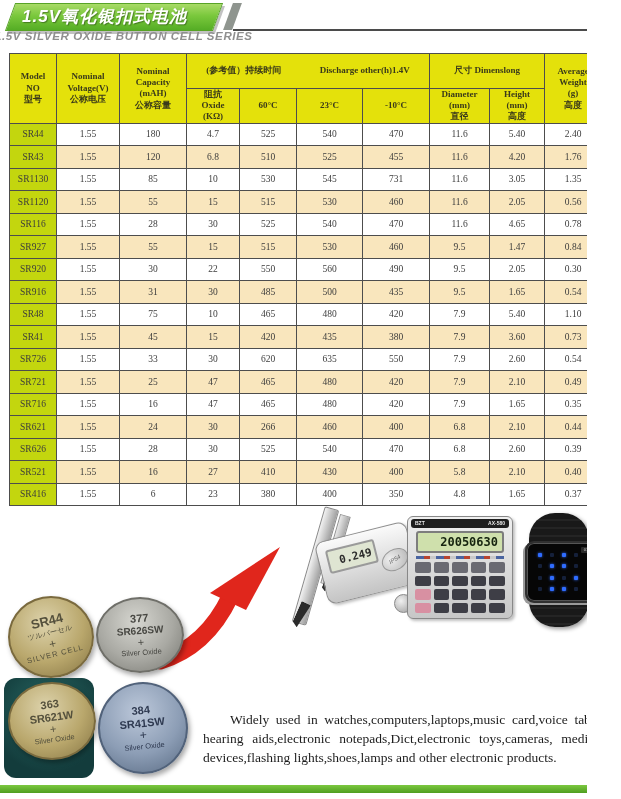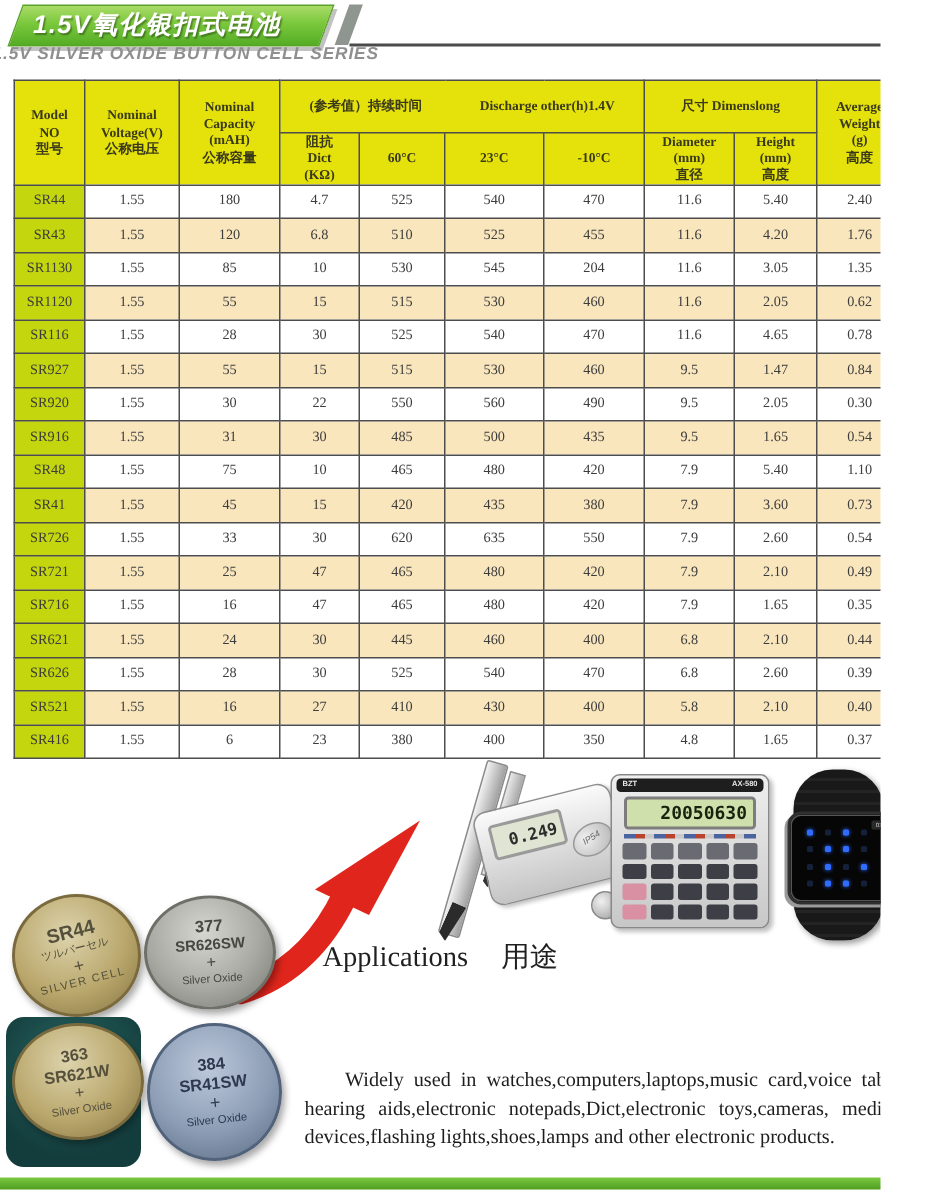--- a/index.html
+++ b/index.html
@@ -178,21 +178,21 @@
           </div>
         </th>
         <th colspan="2" class="grp">尺寸 Dimenslong</th>
         <th rowspan="2">Average
 Weight
 (g)
 高度</th>
       </tr>
       <tr>
         <th>阻抗
-Dict
+Oxide
 (KΩ)</th>
         <th>60°C</th>
         <th>23°C</th>
         <th>-10°C</th>
         <th>Diameter
 (mm)
 直径</th>
         <th>Height
 (mm)
 高度</th>
@@ -223,36 +223,36 @@
           <td>4.20</td>
           <td>1.76</td>
         </tr>
         <tr>
           <td class="model">SR1130</td>
           <td>1.55</td>
           <td>85</td>
           <td>10</td>
           <td>530</td>
           <td>545</td>
-          <td>204</td>
+          <td>731</td>
           <td>11.6</td>
           <td>3.05</td>
           <td>1.35</td>
         </tr>
         <tr class="alt">
           <td class="model">SR1120</td>
           <td>1.55</td>
           <td>55</td>
           <td>15</td>
           <td>515</td>
           <td>530</td>
           <td>460</td>
           <td>11.6</td>
           <td>2.05</td>
-          <td>0.62</td>
+          <td>0.56</td>
         </tr>
         <tr>
           <td class="model">SR116</td>
           <td>1.55</td>
           <td>28</td>
           <td>30</td>
           <td>525</td>
           <td>540</td>
           <td>470</td>
           <td>11.6</td>
@@ -353,21 +353,21 @@
           <td>420</td>
           <td>7.9</td>
           <td>1.65</td>
           <td>0.35</td>
         </tr>
         <tr class="alt">
           <td class="model">SR621</td>
           <td>1.55</td>
           <td>24</td>
           <td>30</td>
-          <td>445</td>
+          <td>266</td>
           <td>460</td>
           <td>400</td>
           <td>6.8</td>
           <td>2.10</td>
           <td>0.44</td>
         </tr>
         <tr>
           <td class="model">SR626</td>
           <td>1.55</td>
           <td>28</td>
@@ -506,20 +506,17 @@
   </div>
   <div class="battery bat-blue bat384">
     <div class="inner">
       <span class="b1" style="font-size:11px">384</span>
       <span class="b1" style="font-size:11px">SR41SW</span>
       <span style="font-size:12px">+</span>
       <span style="font-size:7.5px">Silver Oxide</span>
     </div>
   </div>
 
-  <div class="apps-head">
-    <span>Applications</span><span class="zh">用途</span>
-  </div>
   <div class="apps-en">Widely used in watches,computers,laptops,music card,voice table, hearing aids,electronic notepads,Dict,electronic toys,cameras, medical devices,flashing lights,shoes,lamps and other electronic products.</div>
 
   <div class="bar-right"></div>
   <div class="bar-bottom"></div>
 </div>
 
 </body></html>

